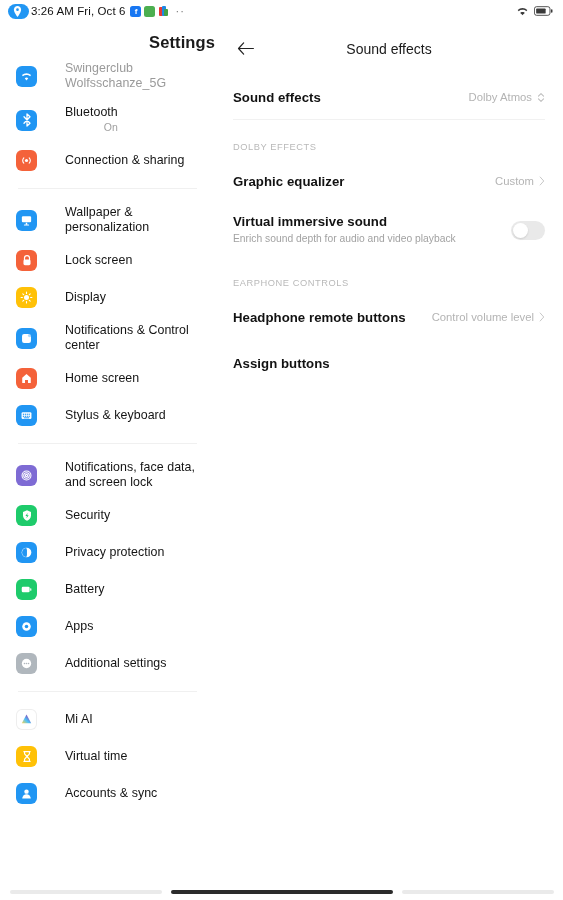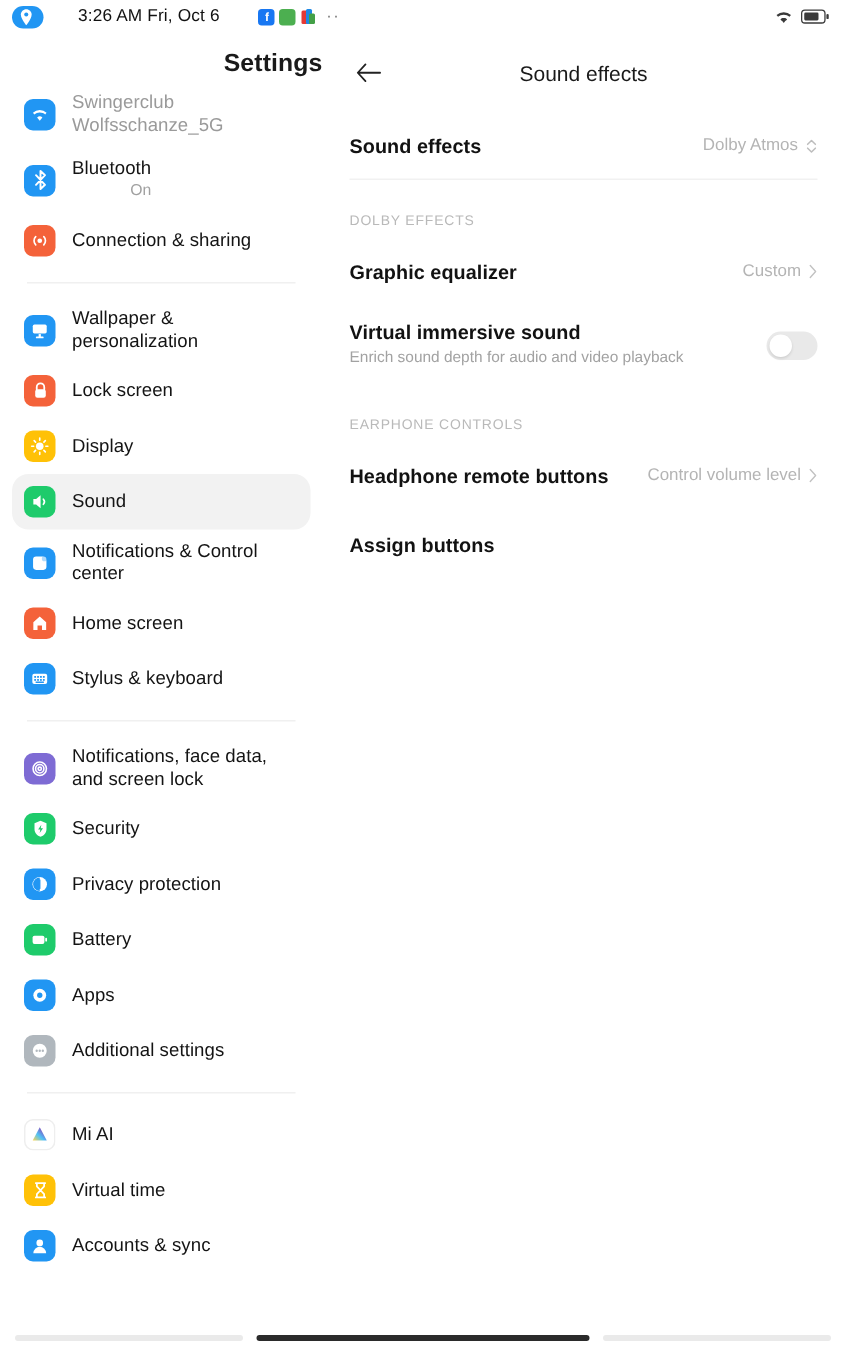--- a/index.html
+++ b/index.html
@@ -10,21 +10,21 @@
     overflow:hidden;
     -webkit-font-smoothing:antialiased;
   }
   .screen { position:relative; width:563px; height:900px; background:#fff; display:flex; flex-direction:column; }
 
   
   .statusbar {
     height:22px; flex:0 0 22px;
     display:flex; align-items:center;
     padding:0 10px 0 8px;
-    font-size:11px; color:#1a1a1a;gap:21px;
+    font-size:11px; color:#1a1a1a;
   }
   .loc-pill {
     display:flex; align-items:center;
     background:#2196f3; border-radius:9px;
     height:15px; padding:0 7px 0 5px;
     margin-right:2px;
   }
   .loc-pill svg { display:block; }
   .sb-time { font-size:11.5px; color:#111; letter-spacing:.1px; white-space:nowrap; }
   .sb-apps { display:flex; align-items:center; gap:3px; margin-left:5px; }
@@ -54,21 +54,21 @@
     text-align:right;
     font-size:16.5px;
     font-weight:bold;
     color:#1a1a1a;
     padding:11px 0 14px 0;
     letter-spacing:.1px;
   }
   .side-scroll { position:relative; }
   .nav-item {
     display:flex; align-items:center;
-    gap:11px;
+    gap:28px;
     height:37px;
     margin:0 8px;
     padding:0 8px;
     border-radius:11px;
     cursor:pointer;
   }
   .nav-item.tall { height:44px; }
   .nav-item.selected { background:#f2f2f2; }
   .nav-ico {
     width:21px; height:21px; flex:0 0 21px;
@@ -245,31 +245,20 @@
                 <circle cx="7" cy="7" r="2.7" fill="#fff"></circle>
                 <g stroke="#fff" stroke-width="1.2" stroke-linecap="round">
                   <path d="M7 1.2v1.4M7 11.4v1.4M1.2 7h1.4M11.4 7h1.4M3 3l1 1M10 10l1 1M11 3l-1 1M4 10l-1 1"></path>
                 </g>
               </svg>
             </span>
             <div class="nav-txt">
               <div class="nav-label">Display</div>
             </div>
           </div>
-          <div class="nav-item selected">
-            <span class="nav-ico" style="background: rgb(30, 203, 107);">
-              <svg width="13" height="13" viewBox="0 0 14 14">
-                <path d="M7.6 2.3L4.4 5H2.4v4h2l3.2 2.7z" fill="#fff"></path>
-                <path d="M9.6 5.2a2.7 2.7 0 010 3.6" fill="none" stroke="#fff" stroke-width="1.2" stroke-linecap="round"></path>
-              </svg>
-            </span>
-            <div class="nav-txt">
-              <div class="nav-label">Sound</div>
-            </div>
-          </div>
           <div class="nav-item tall">
             <span class="nav-ico" style="background: rgb(33, 150, 243);">
               <svg width="13" height="13" viewBox="0 0 14 14">
                 <rect x="2.2" y="2.2" width="9.6" height="9.6" rx="2.2" fill="#fff"></rect>
                 <circle cx="10.4" cy="3.7" r="1.9" fill="#2196f3" opacity=".35"></circle>
               </svg>
             </span>
             <div class="nav-txt">
               <div class="nav-label">Notifications &amp; Control center</div>
             </div>

